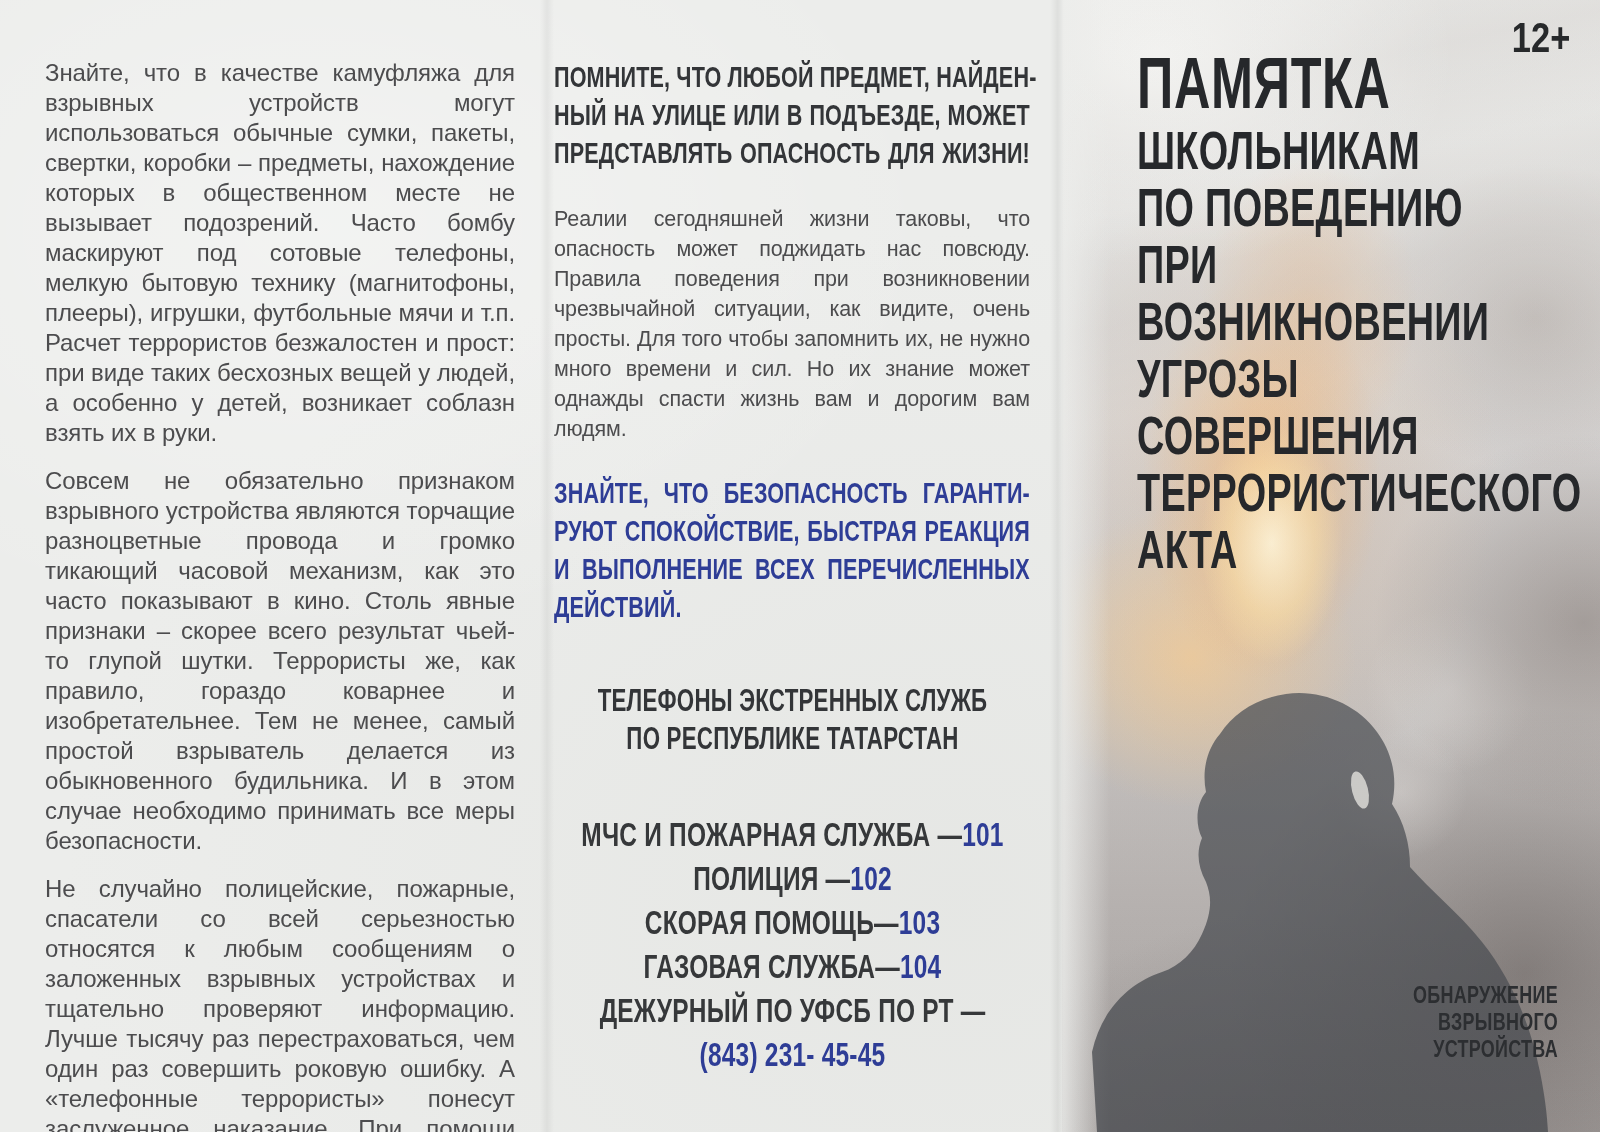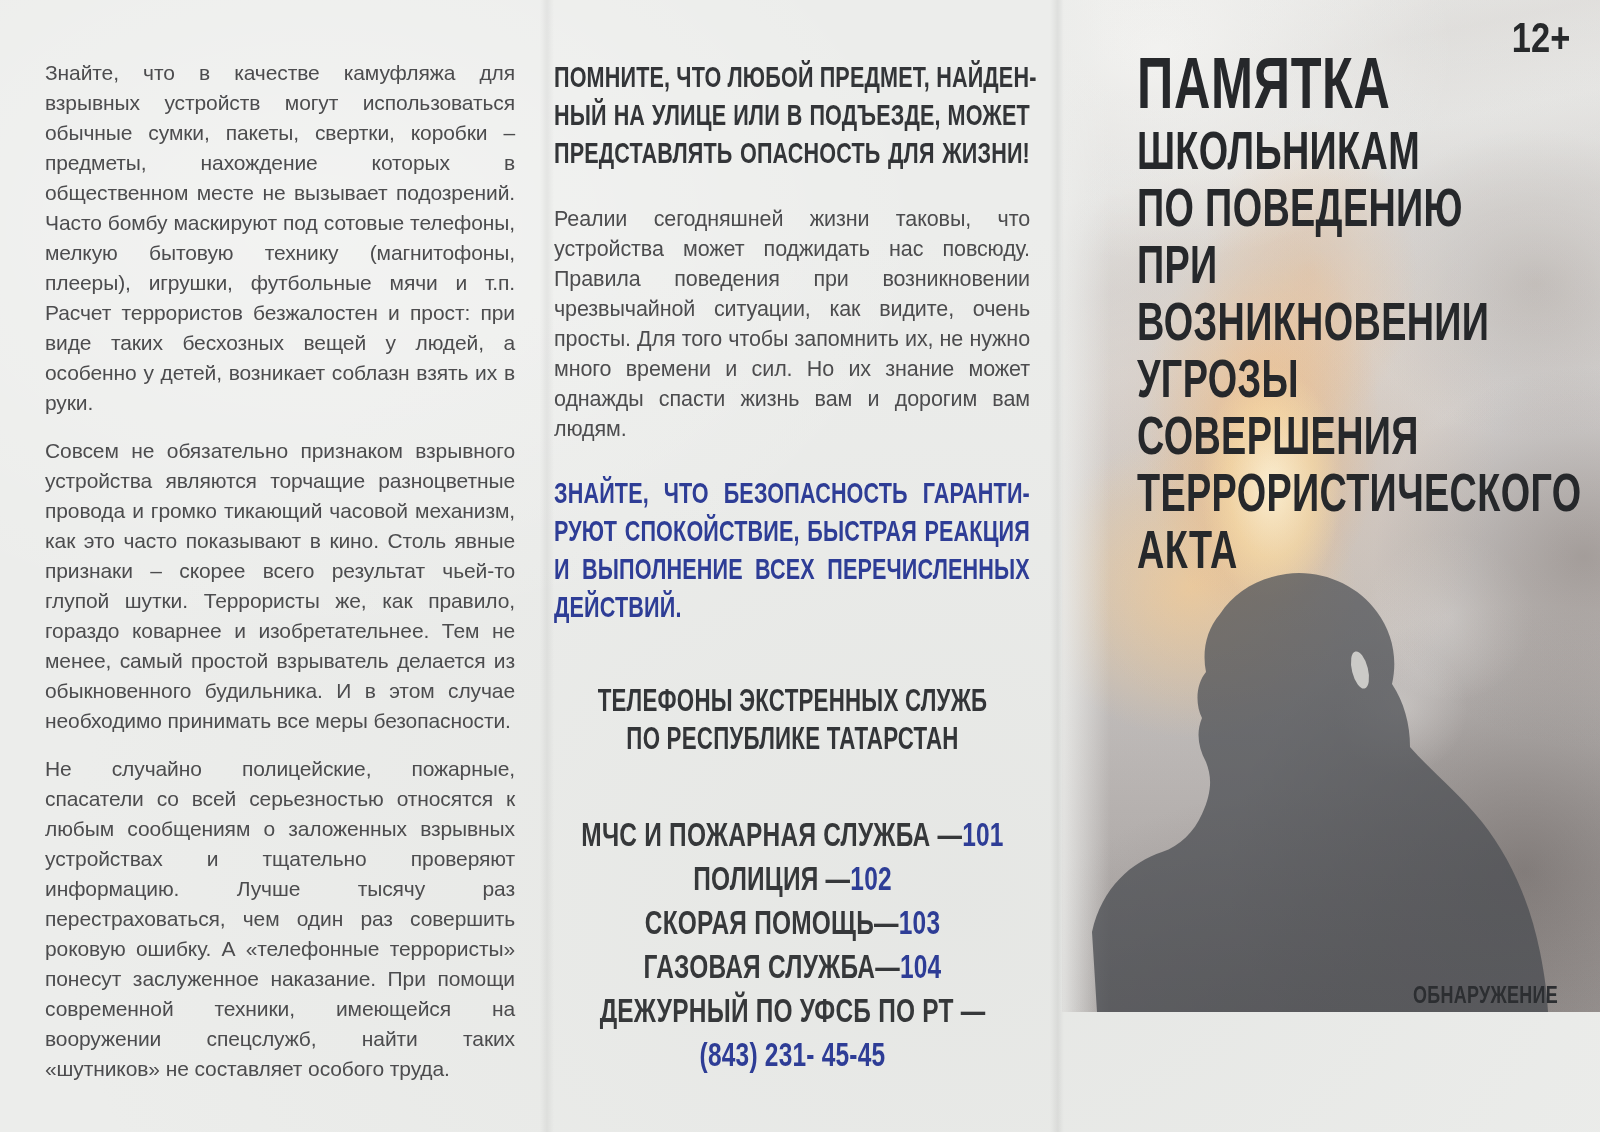--- a/index.html
+++ b/index.html
@@ -12,21 +12,21 @@
     font-family:"Liberation Sans", sans-serif;
   }
   
   .fold{position:absolute;top:0;height:1132px;width:14px;pointer-events:none;}
   .fold.f1{left:540px;background:linear-gradient(90deg,rgba(0,0,0,0) 0%,rgba(0,0,0,0.05) 50%,rgba(0,0,0,0) 100%);}
   .fold.f2{left:1050px;background:linear-gradient(90deg,rgba(0,0,0,0) 0%,rgba(0,0,0,0.06) 55%,rgba(0,0,0,0) 100%);}
 
   
   .col-left{position:absolute;left:45px;top:58px;width:470px;}
   .col-left p{
-    margin:0 0 18px 0;font-size:21px;line-height:30px;color:#4c4c4e;
+    margin:0 0 18px 0;font-size:24px;line-height:30px;color:#4c4c4e;
     text-align:justify;letter-spacing:-0.1px;
   }
 
   
   .col-mid{position:absolute;left:554px;top:58px;width:476px;}
   .cond-l{width:661px;transform:scaleX(0.72);transform-origin:left top;}
   .cond-c{width:661px;margin-left:-92.5px;transform:scaleX(0.72);transform-origin:center top;}
   .hl-line{
     font-weight:bold;font-size:30px;line-height:38px;color:#333538;
     text-align:justify;text-align-last:justify;white-space:nowrap;letter-spacing:0.2px;
@@ -40,21 +40,21 @@
   .blue{margin-top:30px;}
   .phones-heading{margin-top:56px;}
   .ph-line{font-weight:bold;font-size:31px;line-height:38px;color:#333538;text-align:center;letter-spacing:0.3px;}
   .phone-rows{margin-top:54px;}
   .phone-row{font-weight:bold;font-size:34px;line-height:44px;text-align:center;letter-spacing:0.3px;}
   .phone-label{color:#36383a;}
   .phone-number{color:#2e3d96;}
 
   
   .photo{
-    position:absolute;left:1062px;top:0;width:538px;height:1012px;overflow:hidden;
+    position:absolute;left:1062px;top:0;width:538px;height:1132px;overflow:hidden;
     background-image:
       linear-gradient(90deg, rgba(236,237,235,0.85) 0%, rgba(236,237,235,0) 9%),
       radial-gradient(ellipse 420px 300px at 18% 5%, rgba(245,245,243,0.9), rgba(245,245,243,0) 70%),
       linear-gradient(168deg, rgba(225,223,220,0) 0%, rgba(210,207,204,0.5) 10%, rgba(233,232,229,0.15) 18%, rgba(206,202,199,0.42) 27%, rgba(236,235,232,0.12) 35%, rgba(221,218,215,0) 46%),
       radial-gradient(ellipse 95px 160px at 39% 48%, rgba(253,240,208,0.95), rgba(251,223,163,0.55) 45%, rgba(251,223,163,0) 75%),
       radial-gradient(ellipse 170px 290px at 37% 42%, rgba(243,176,102,0.75), rgba(243,176,102,0) 70%),
       radial-gradient(ellipse 150px 210px at 46% 27%, rgba(232,162,94,0.5), rgba(232,162,94,0) 72%),
       radial-gradient(ellipse 230px 210px at 24% 58%, rgba(247,199,134,0.7), rgba(247,199,134,0) 72%),
       radial-gradient(ellipse 310px 430px at 38% 42%, rgba(213,160,112,0.32), rgba(213,160,112,0) 75%),
       radial-gradient(ellipse 260px 220px at 88% 28%, rgba(148,137,131,0.55), rgba(148,137,131,0) 70%),
@@ -91,21 +91,21 @@
     <p>Не случайно полицейские, пожарные, спасатели со всей серьезностью относятся к любым сообщениям о заложенных взрывных устройствах и тщательно проверяют информацию. Лучше тысячу раз перестраховаться, чем один раз совершить роковую ошибку. А «телефонные террористы» понесут заслуженное наказание. При помощи современной техники, имеющейся на вооружении спецслужб, найти таких «шутников» не составляет особого труда.</p>
   </div>
 
   <div class="col-mid">
     <div class="cond-l">
       <div class="hl-line">ПОМНИТЕ, ЧТО ЛЮБОЙ ПРЕДМЕТ, НАЙДЕН-</div>
       <div class="hl-line">НЫЙ НА УЛИЦЕ ИЛИ В ПОДЪЕЗДЕ, МОЖЕТ</div>
       <div class="hl-line">ПРЕДСТАВЛЯТЬ ОПАСНОСТЬ ДЛЯ ЖИЗНИ!</div>
     </div>
 
-    <p class="mid-intro">Реалии сегодняшней жизни таковы, что устройства может поджидать нас повсюду. Правила поведения при возникновении чрезвычайной ситуации, как видите, очень просты. Для того чтобы запомнить их, не нужно много времени и сил. Но их знание может однажды спасти жизнь вам и дорогим вам людям.</p>
+    <p class="mid-intro">Реалии сегодняшней жизни таковы, что опасность может поджидать нас повсюду. Правила поведения при возникновении чрезвычайной ситуации, как видите, очень просты. Для того чтобы запомнить их, не нужно много времени и сил. Но их знание может однажды спасти жизнь вам и дорогим вам людям.</p>
 
     <div class="cond-l blue">
       <div class="hl-line">ЗНАЙТЕ, ЧТО БЕЗОПАСНОСТЬ ГАРАНТИ-</div>
       <div class="hl-line">РУЮТ СПОКОЙСТВИЕ, БЫСТРАЯ РЕАКЦИЯ</div>
       <div class="hl-line">И ВЫПОЛНЕНИЕ ВСЕХ ПЕРЕЧИСЛЕННЫХ</div>
       <div class="hl-line last">ДЕЙСТВИЙ.</div>
     </div>
 
     <div class="cond-c phones-heading">
       <div class="ph-line">ТЕЛЕФОНЫ ЭКСТРЕННЫХ СЛУЖБ</div>

